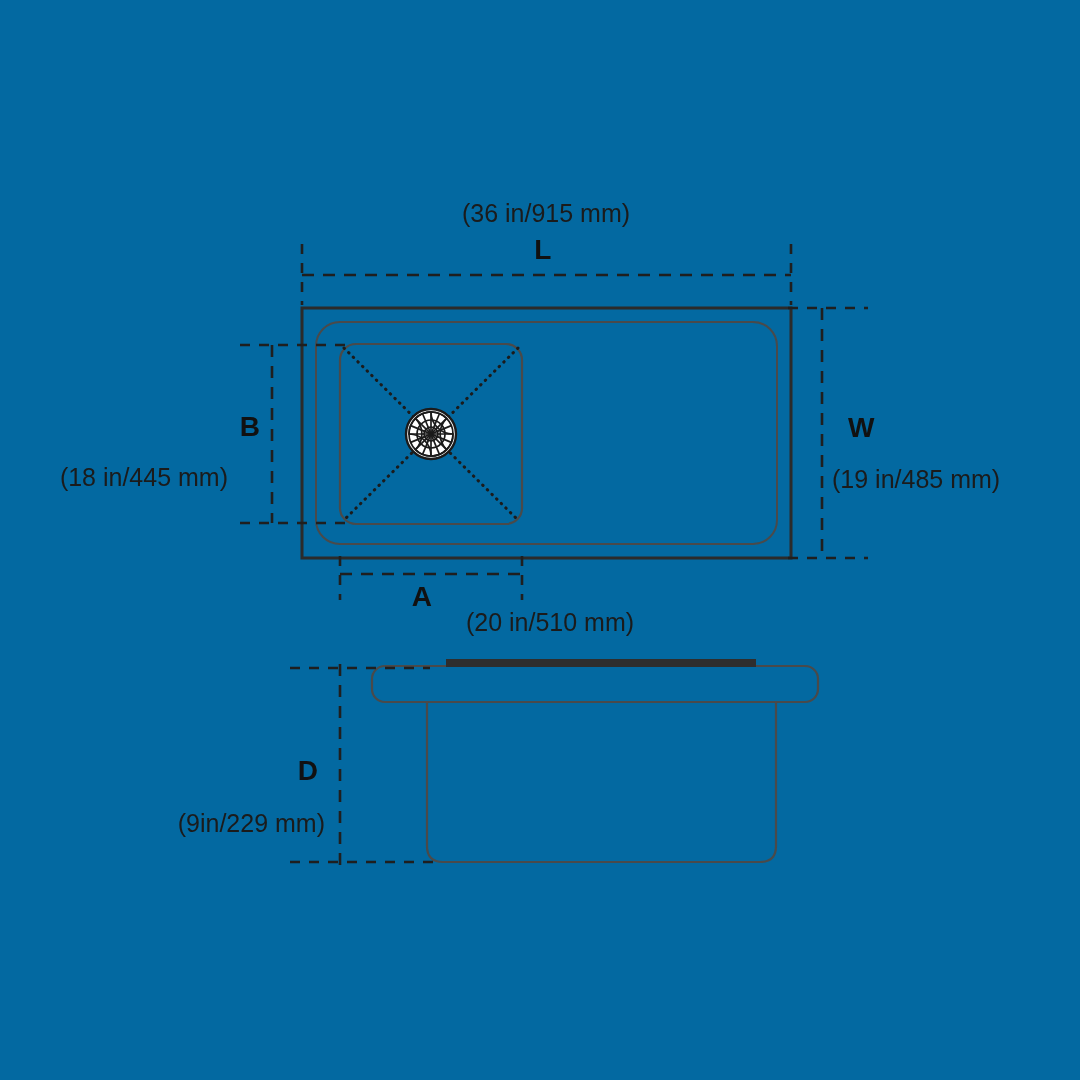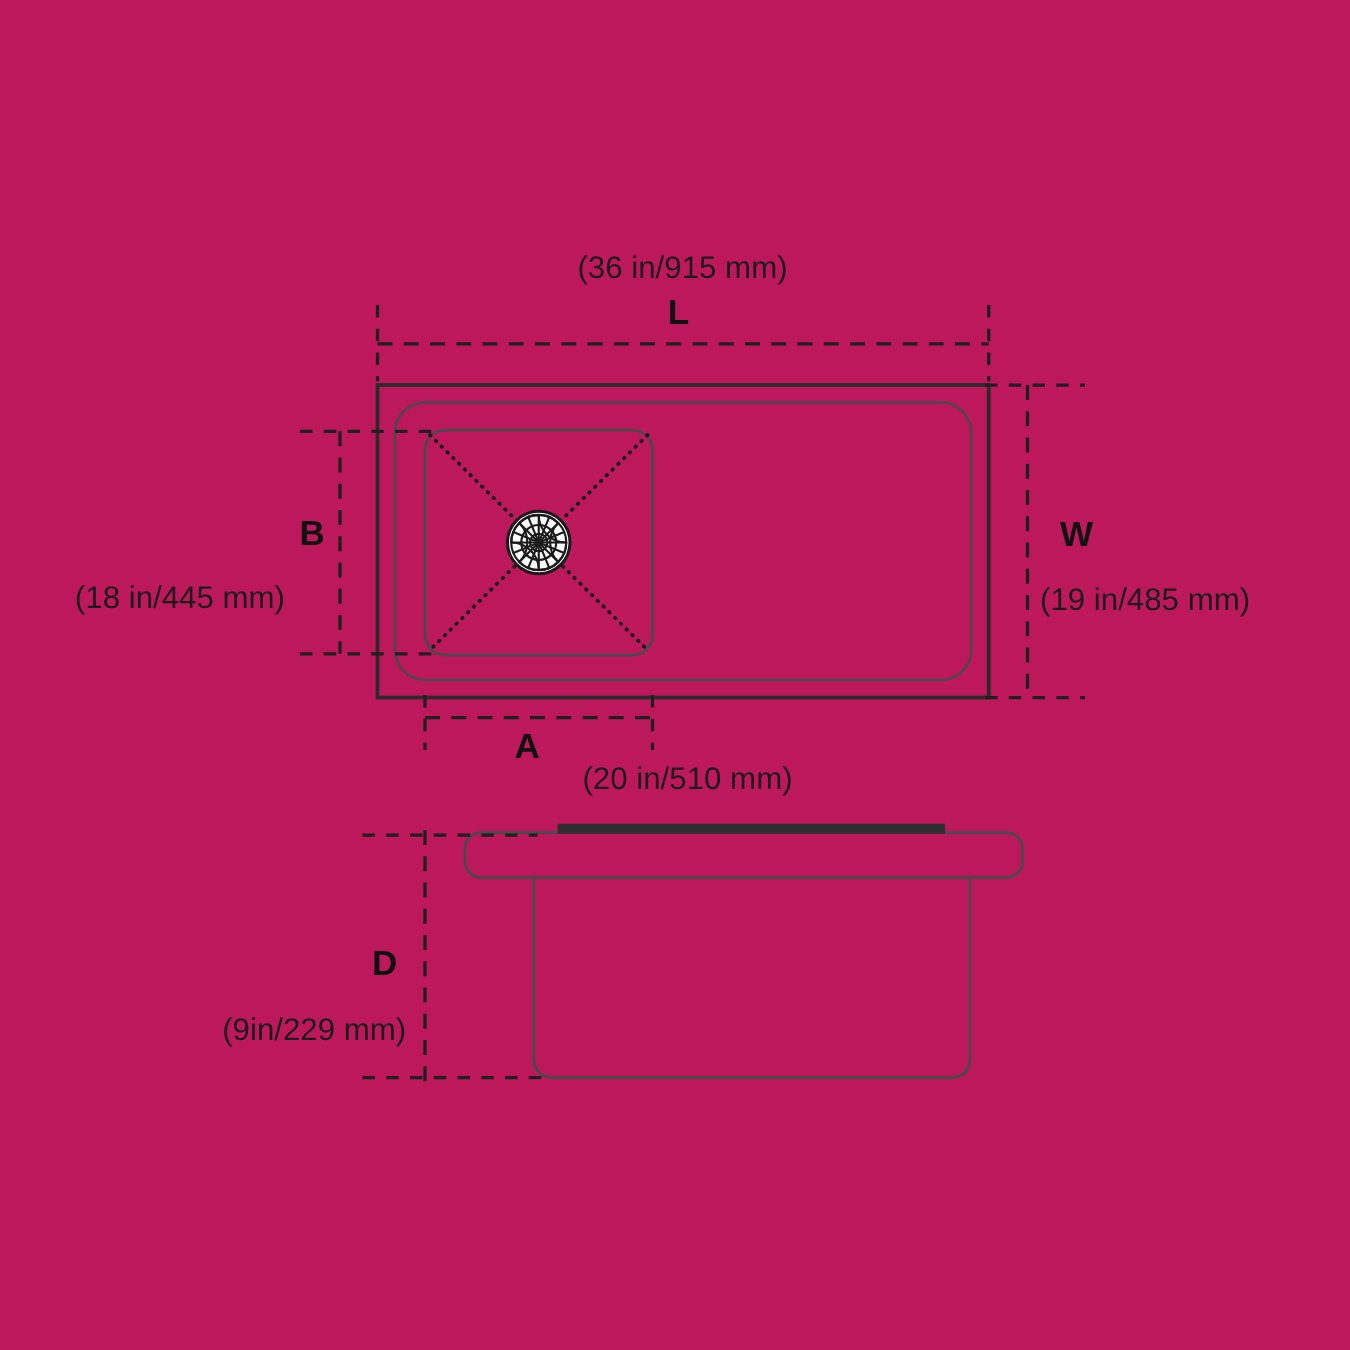--- a/index.html
+++ b/index.html
@@ -11,21 +11,21 @@
   body {
     width: 1080px;
     height: 1080px;
     font-family: "Liberation Sans", sans-serif;
     overflow: hidden;
   }
   #drawing-root {
     position: relative;
     width: 1080px;
     height: 1080px;
-    background: #be185d;
+    background: #0369a1;
   }
   svg#sink-drawing {
     display: block;
     width: 1080px;
     height: 1080px;
   }
   .dim-text {
     font-family: "Liberation Sans", sans-serif;
     font-size: 25px;
     fill: #1b1b1b;

